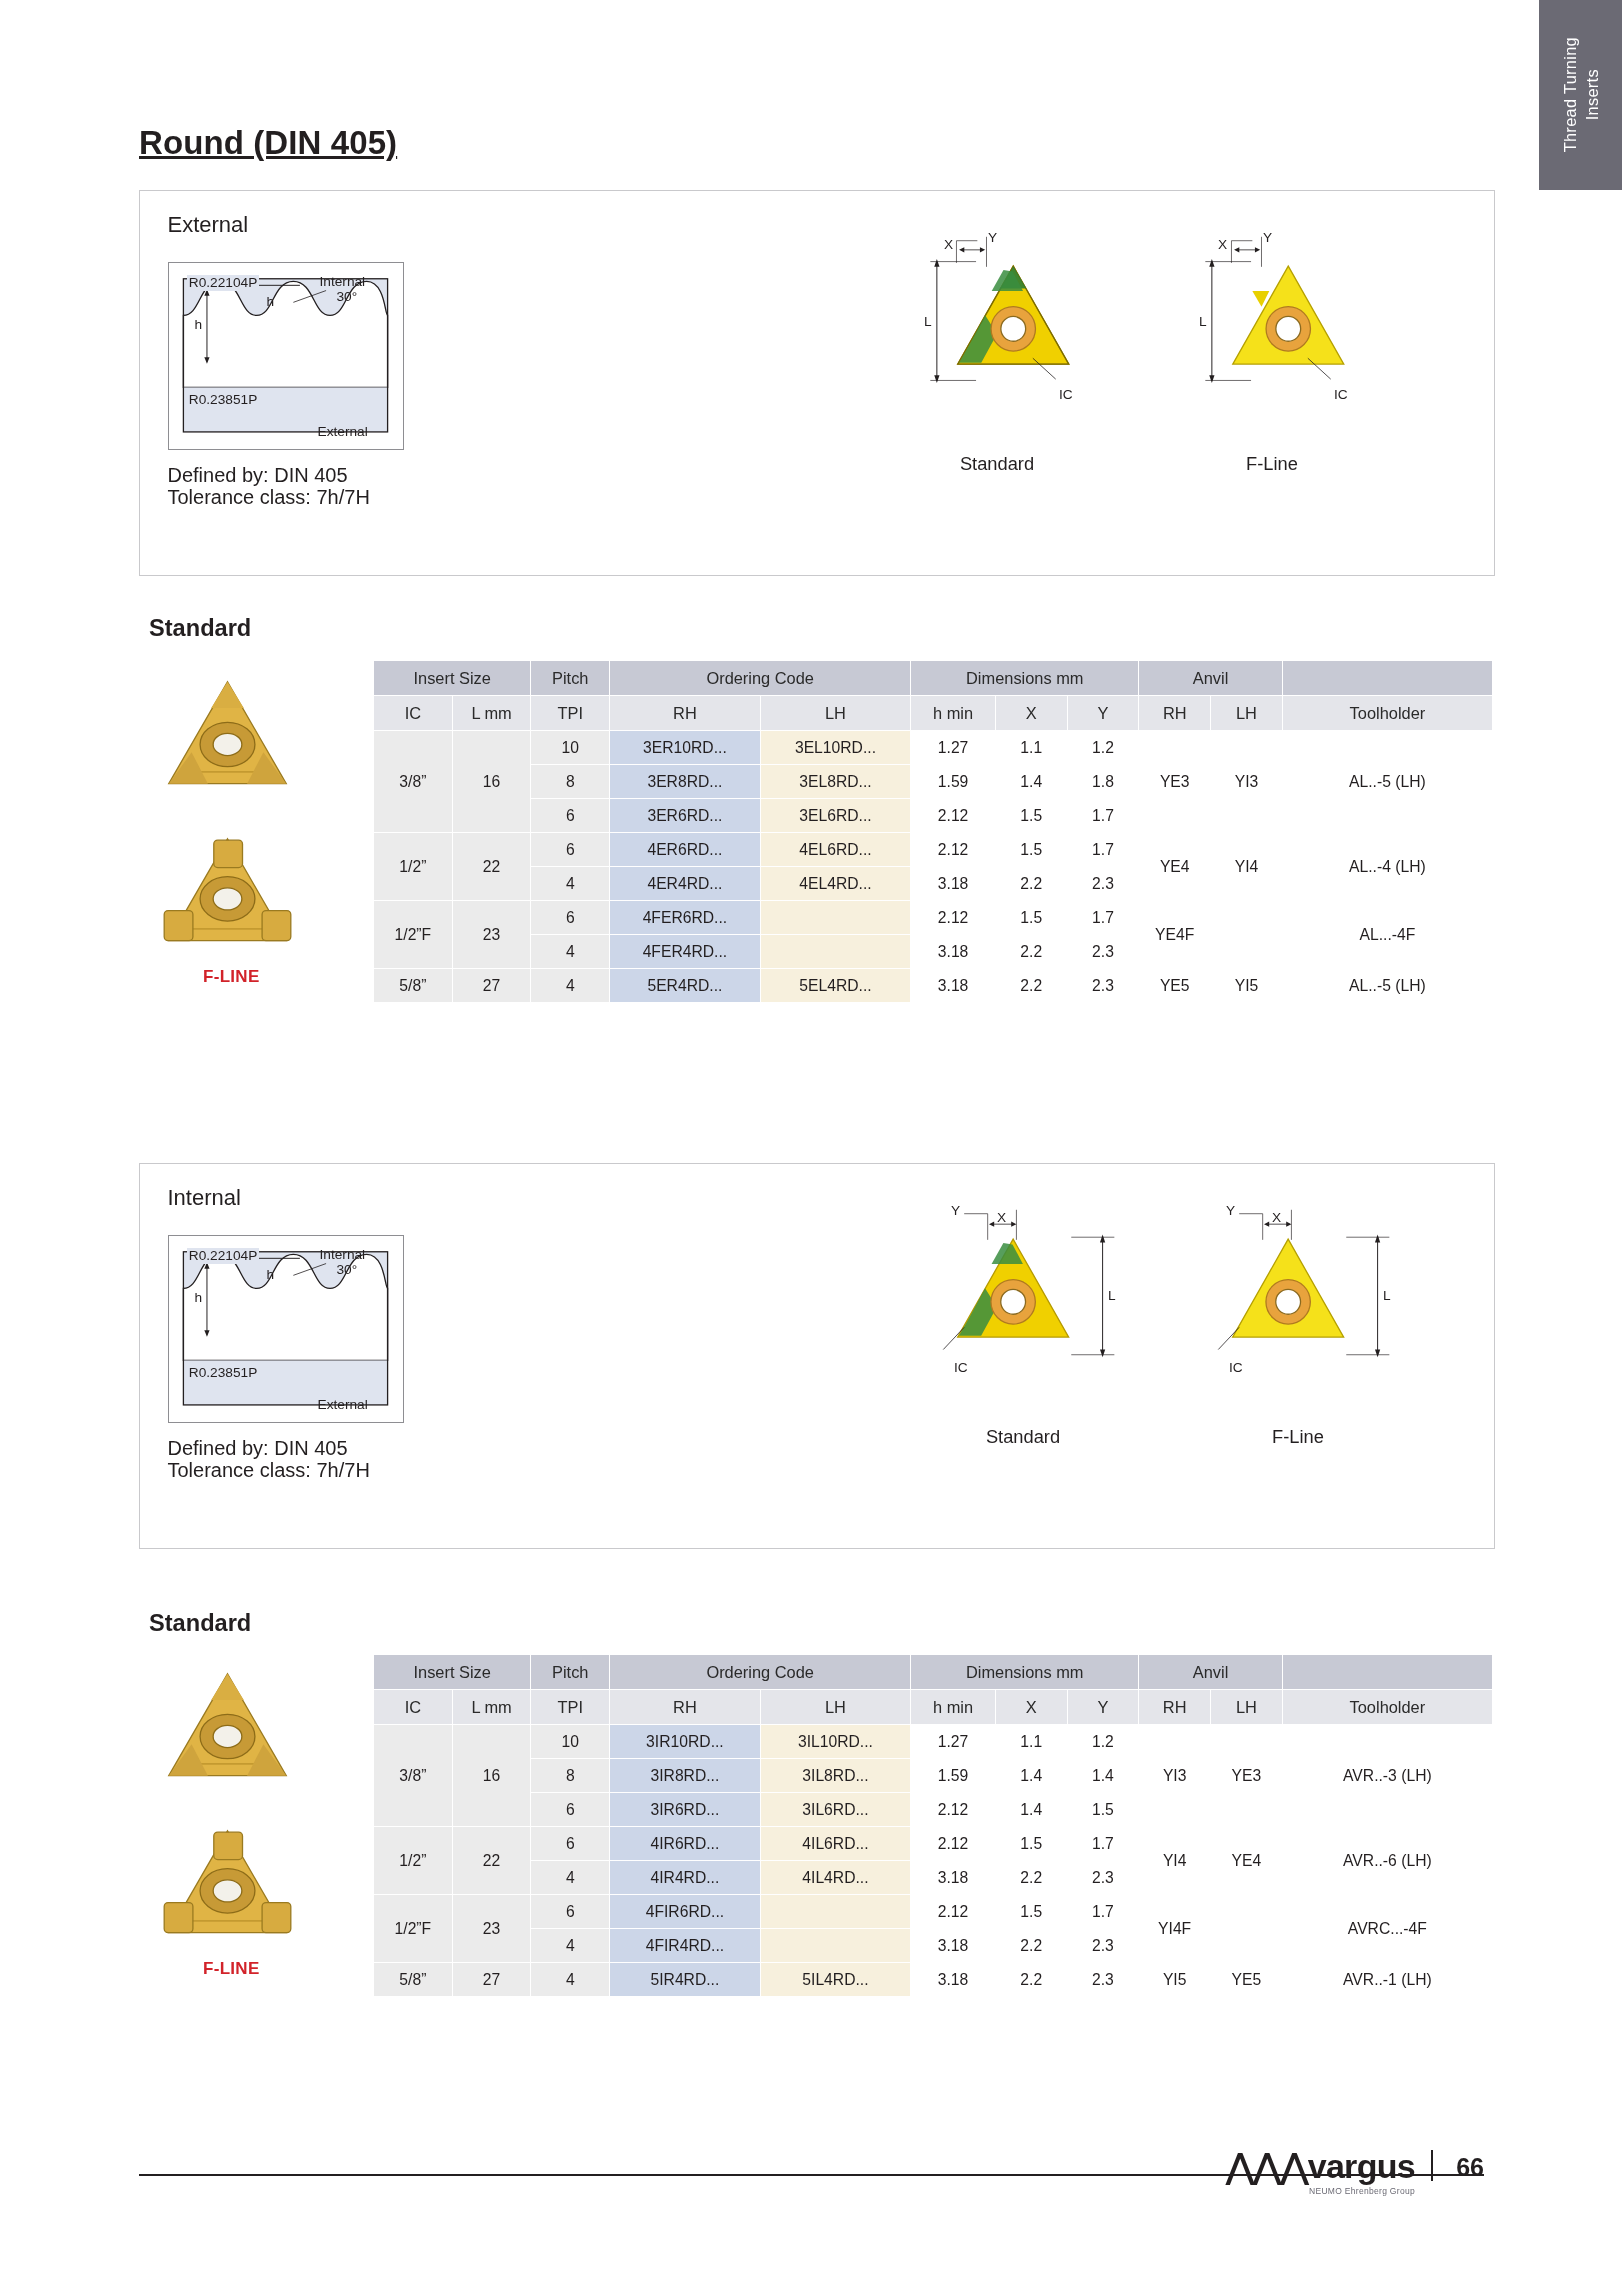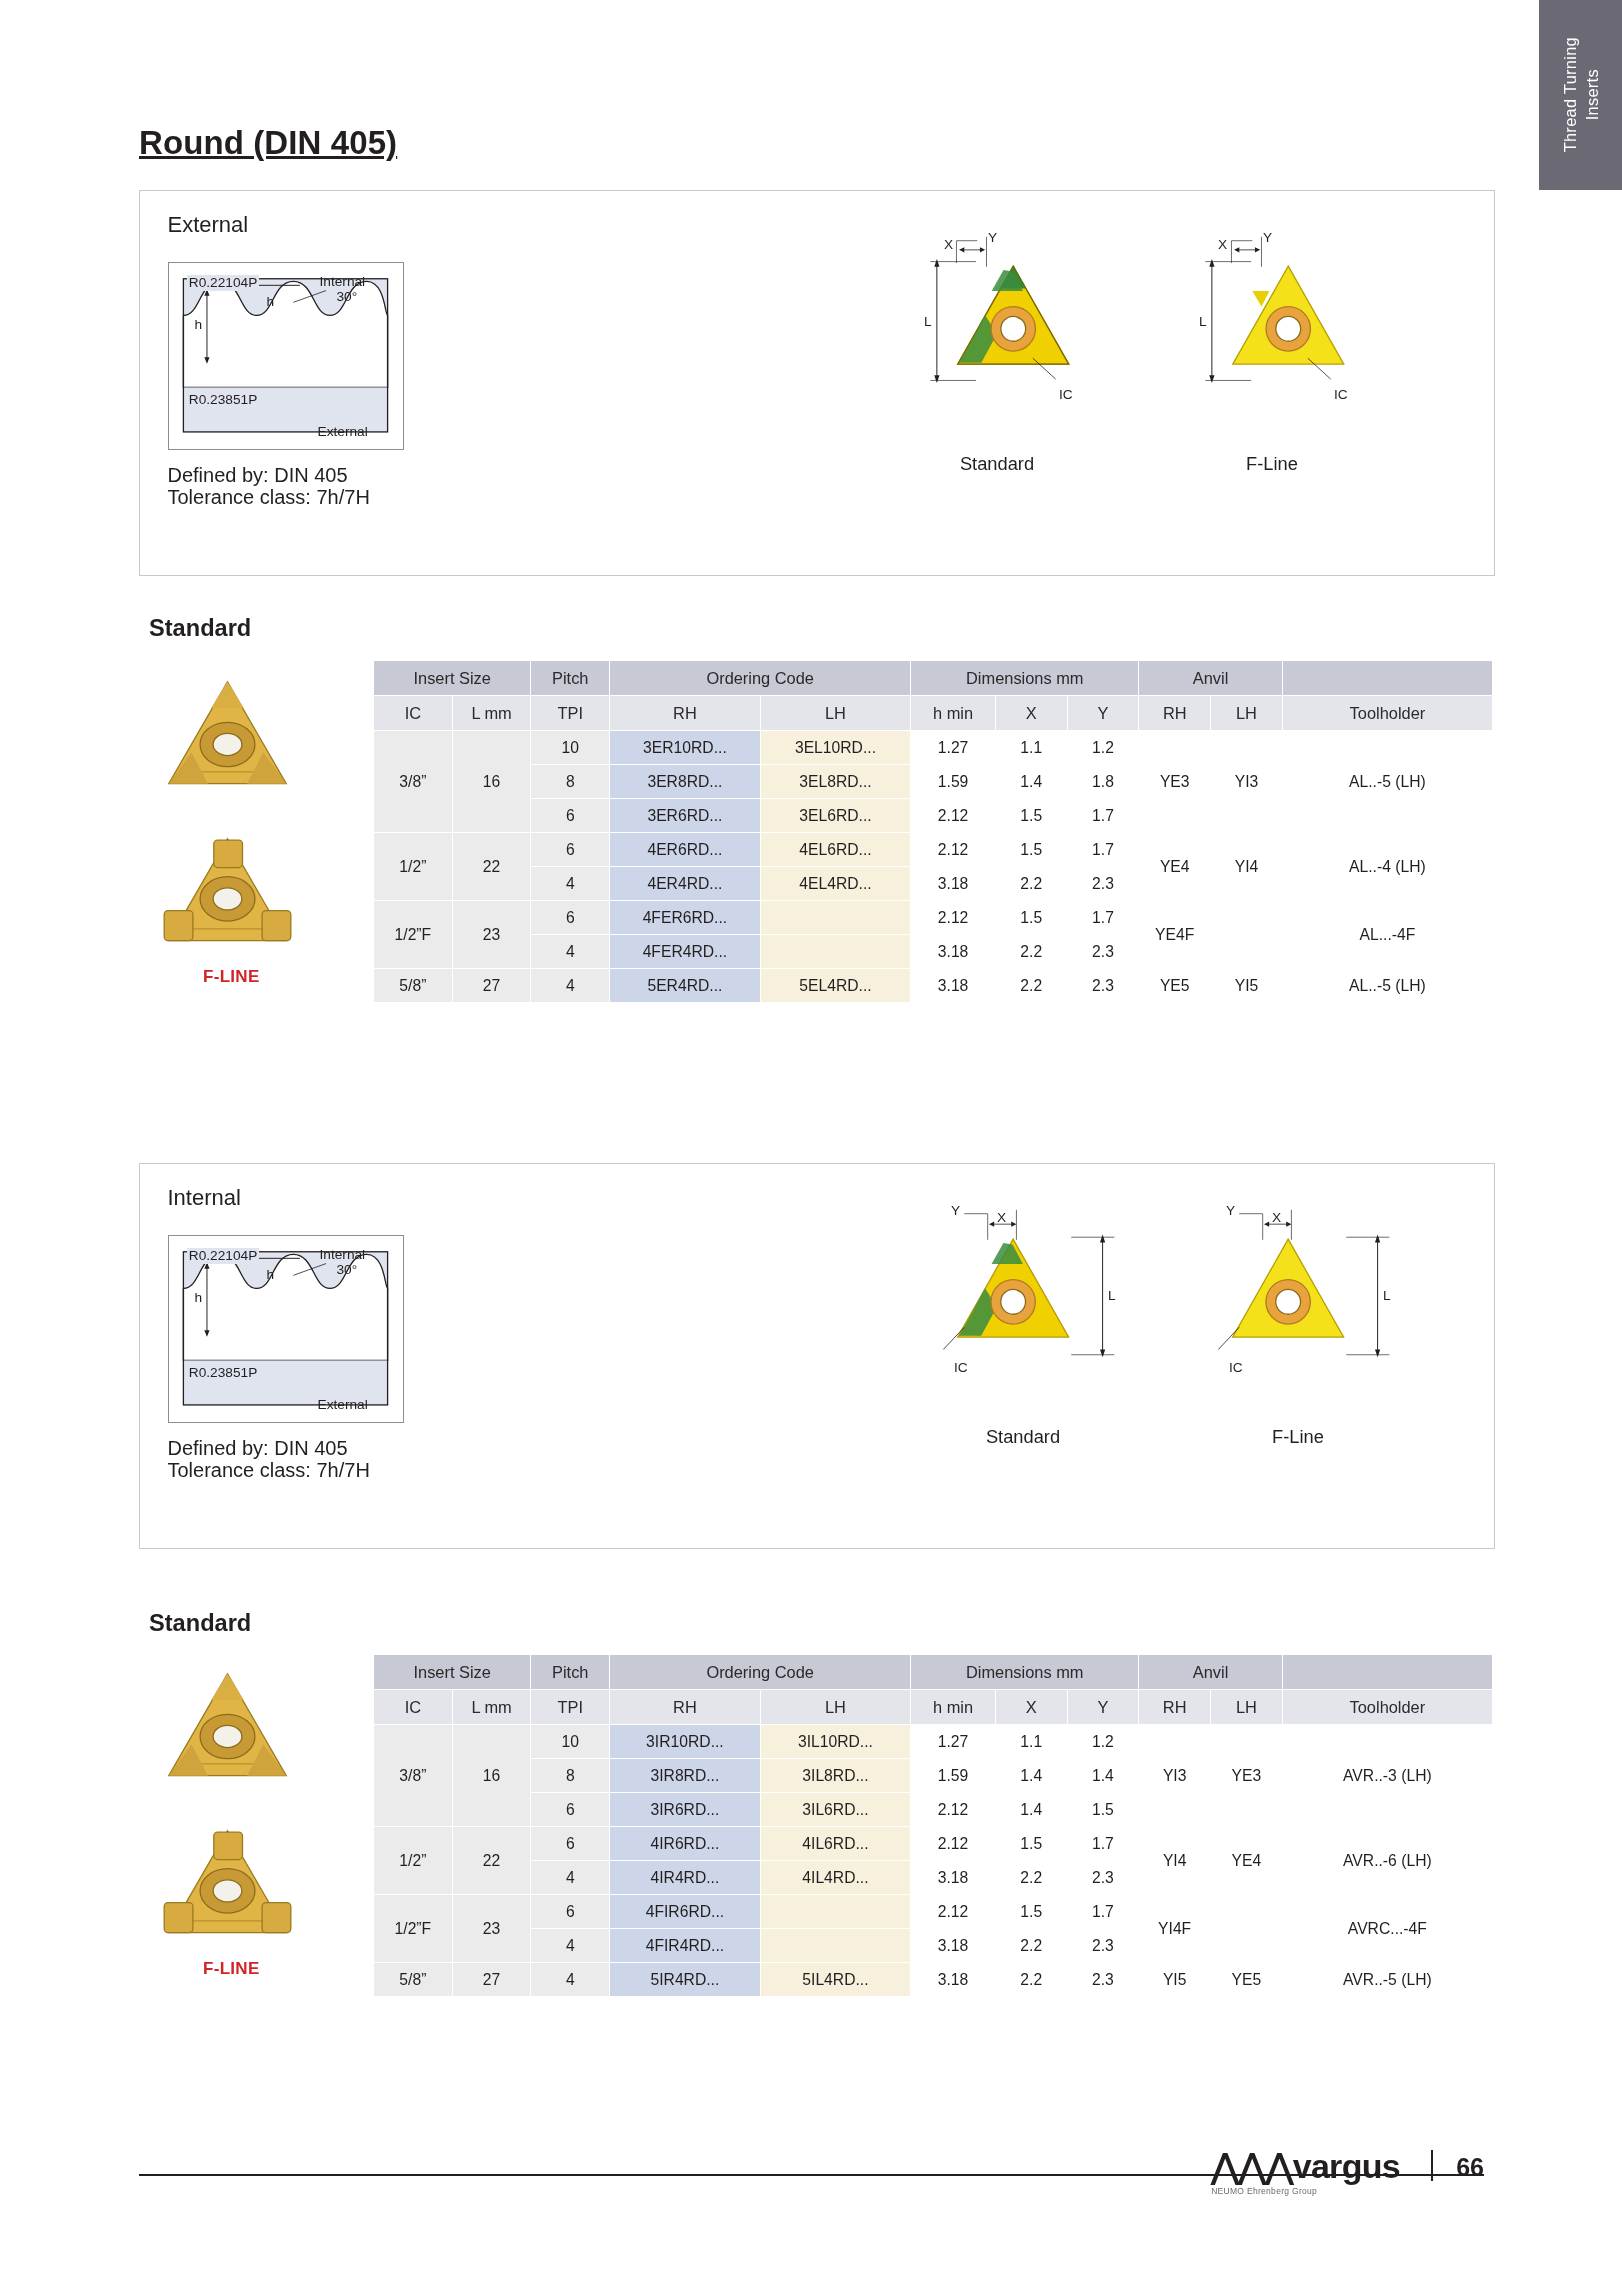--- a/index.html
+++ b/index.html
@@ -148,22 +148,23 @@
   .footer-rule {
     position: absolute;
     left: 139px;
     right: 139px;
     top: 2174px;
     height: 2px;
     background: #231f20;
   }
   .vargus-logo {
     position: absolute;
-    right: 223px;
+    right: 208px;
     top: 2146px;
+    text-align: right;
   }
   .vargus-logo .wordmark {
     font-size: 34px;
     font-weight: bold;
     color: #231f20;
     letter-spacing: -0.7px;
   }
   .vargus-logo .sub {
     font-size: 8.5px;
     color: #6b6a74;
@@ -653,21 +654,21 @@
       <td class="c-grey">5/8”</td>
       <td class="c-grey">27</td>
       <td class="c-grey">4</td>
       <td class="c-blue">5IR4RD...</td>
       <td class="c-cream">5IL4RD...</td>
       <td class="c-white">3.18</td>
       <td class="c-white">2.2</td>
       <td class="c-white">2.3</td>
       <td class="c-white">YI5</td>
       <td class="c-white">YE5</td>
-      <td class="c-white">AVR..-5 (LH)</td>
+      <td class="c-white">AVR..-1 (LH)</td>
     </tr>
   </tbody>
 </table>
 
 <div class="footer-rule"></div>
 <div class="vargus-logo">
   <div class="wordmark">
     <span style="color:#231f20;">⋀⋀⋀</span><span>vargus</span>
   </div>
   <div class="sub">NEUMO Ehrenberg Group</div>

